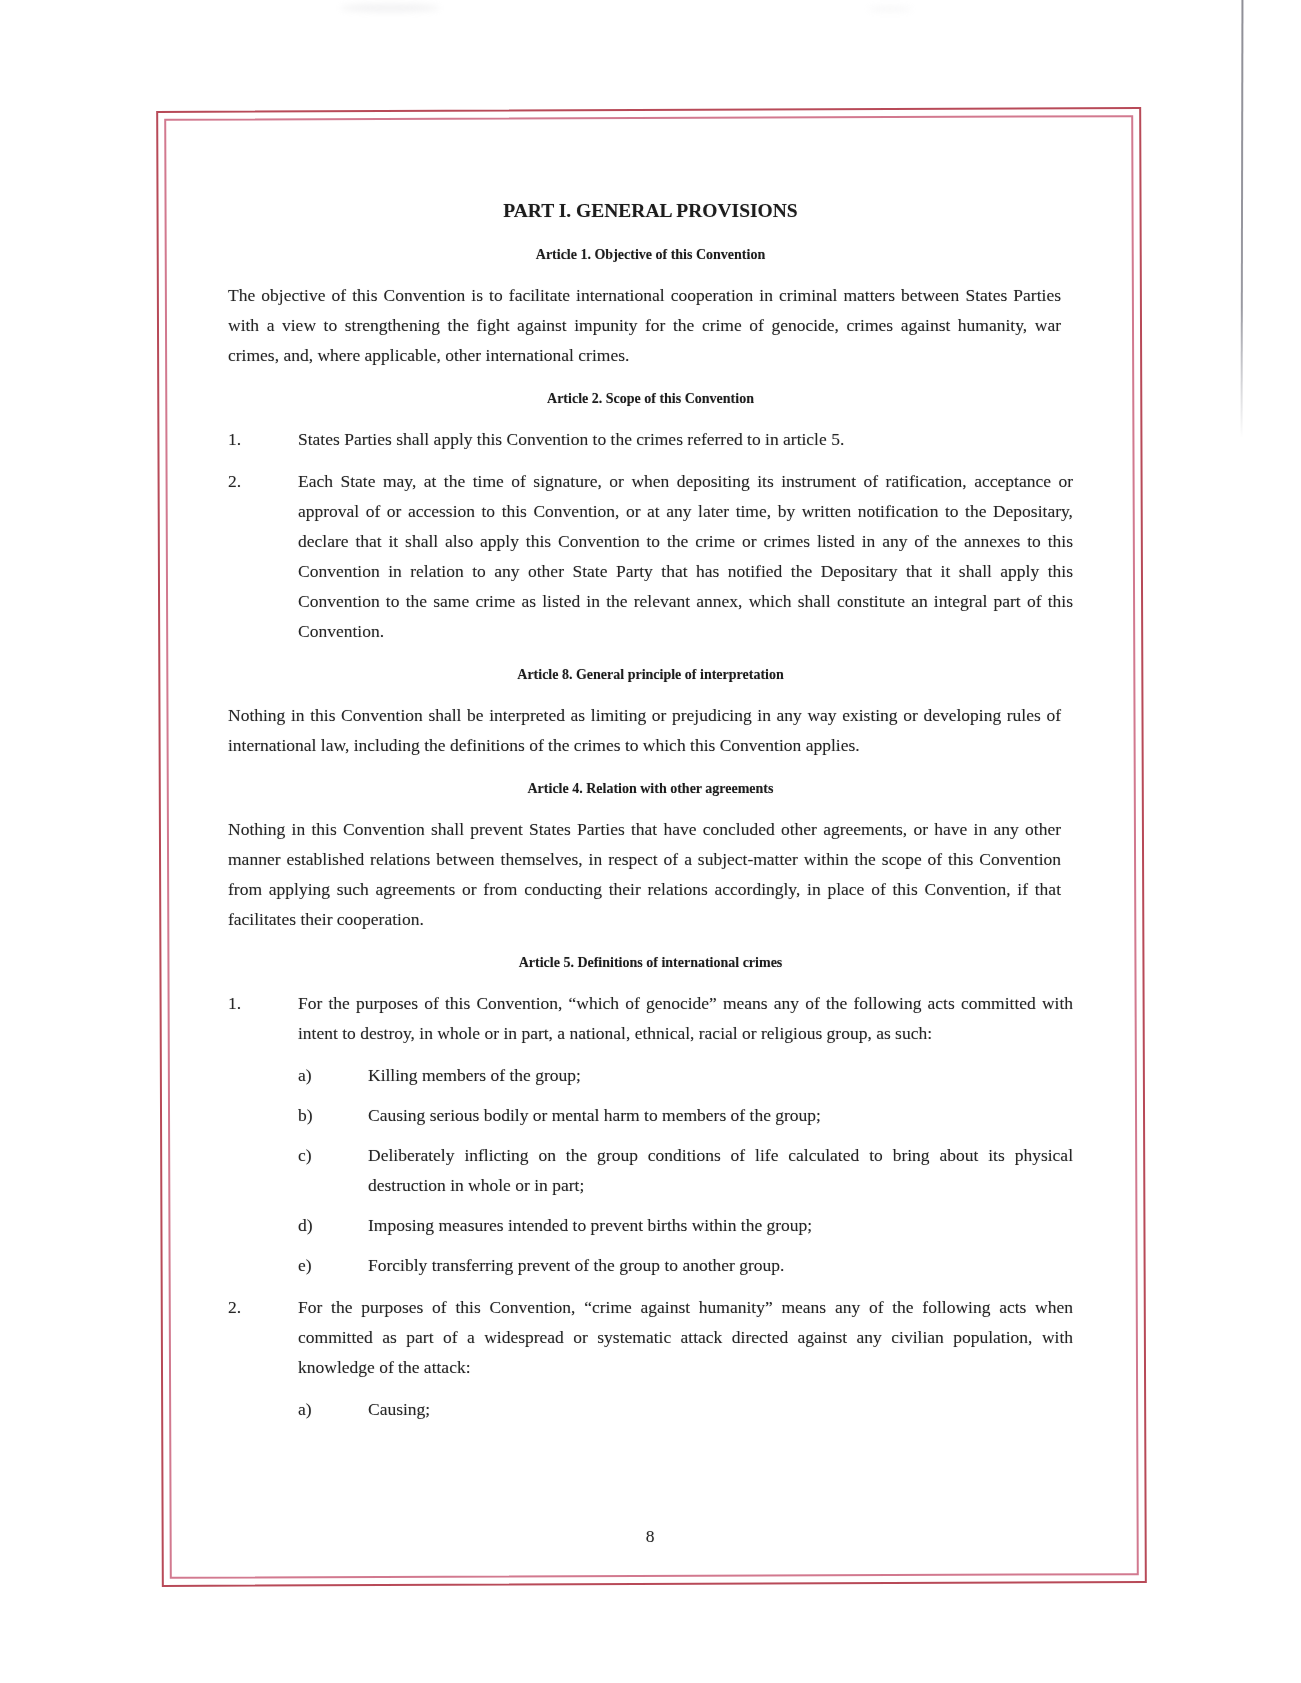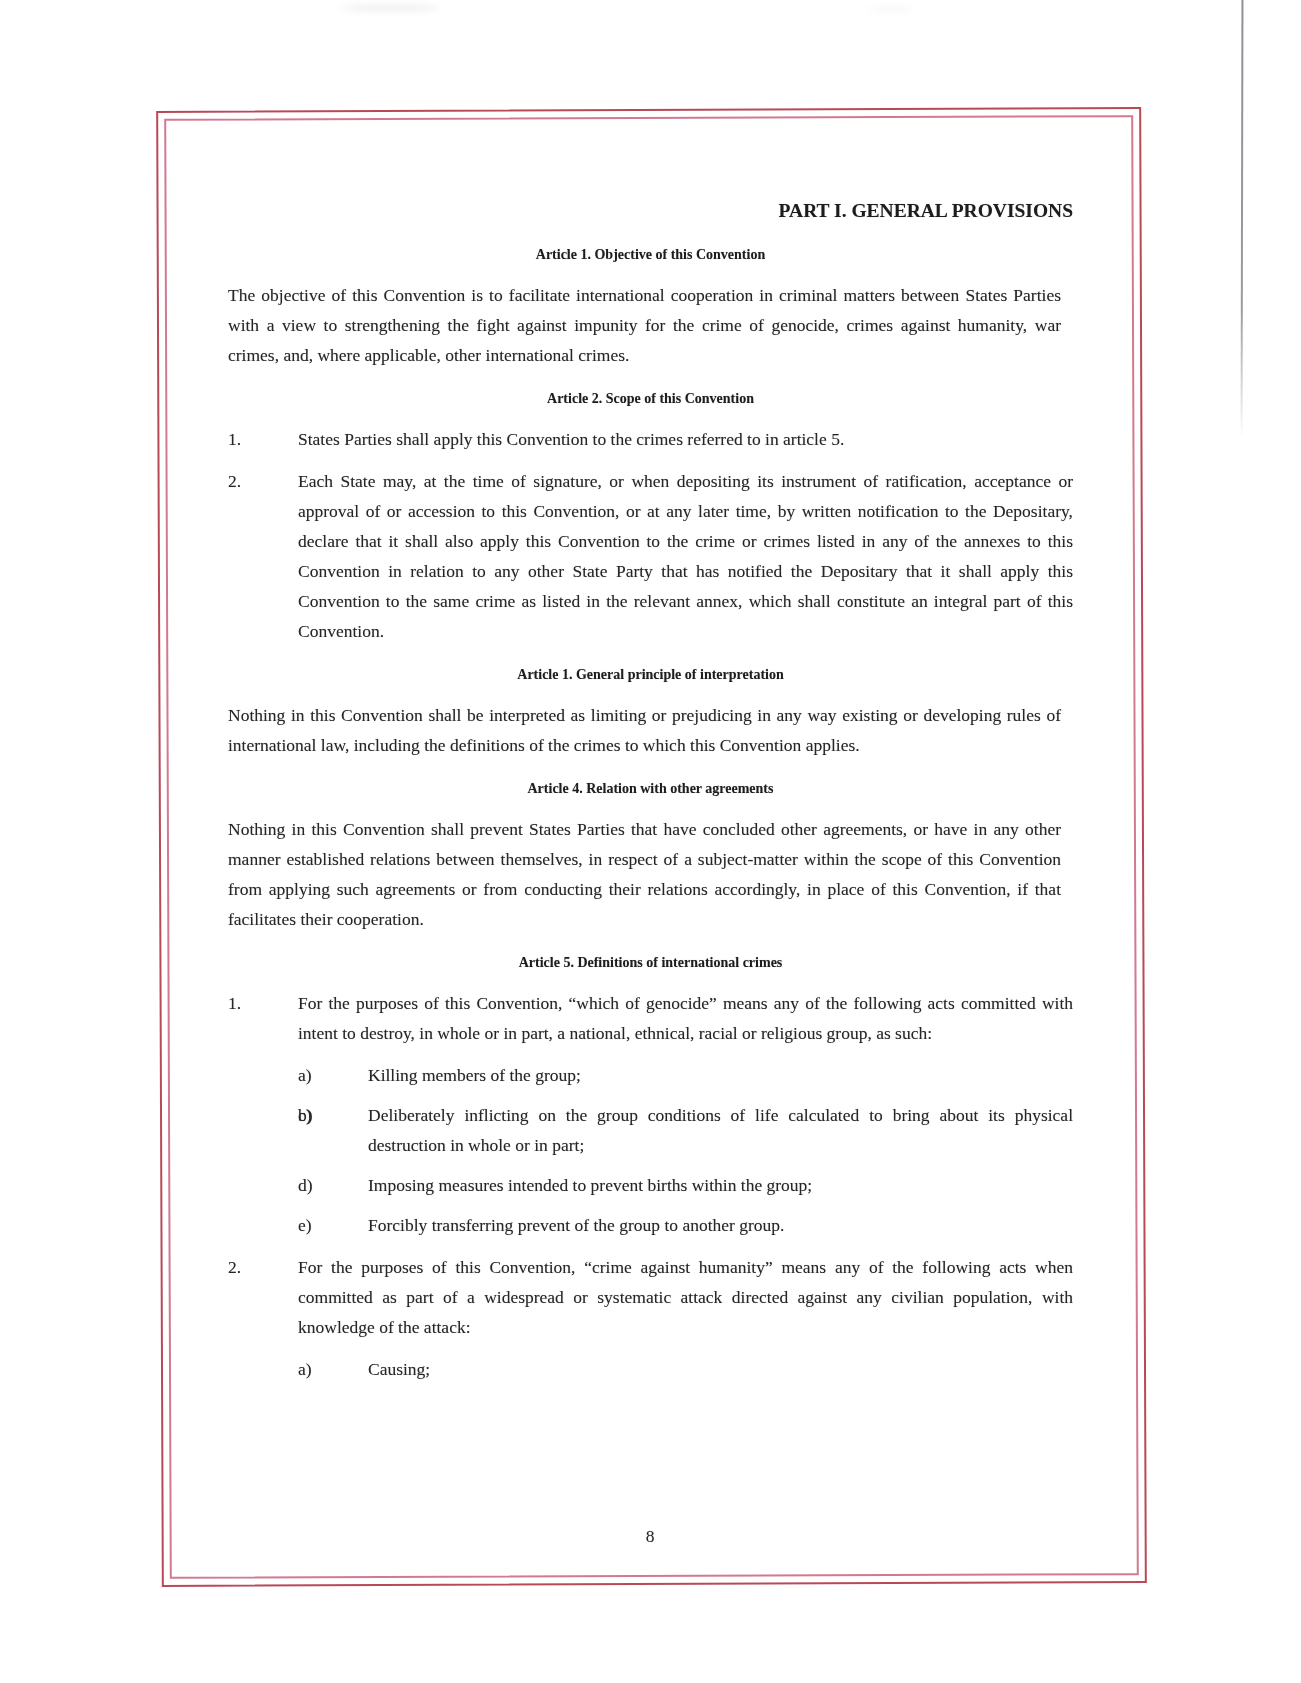--- a/index.html
+++ b/index.html
@@ -37,21 +37,21 @@
     position:absolute; left:868px; top:6px; width:44px; height:6px;
     background:#c4c4ca; opacity:.12; filter:blur(3px); border-radius:50%;
   }
   
   .content {
     position:absolute; left:228px; top:196px; width:845px;
     font-size:17.5px; line-height:30px;
     text-shadow:0 0 1px rgba(70,70,70,.35);
   }
   .part-heading {
-    font-size:19.5px; font-weight:bold; text-align:right;
+    font-size:19.5px; font-weight:bold; text-align:center;
     margin:0 0 10px 0; line-height:30px; color:#1d1d1d;
   }
   .article-title {
     font-size:14px; font-weight:bold; text-align:center;
     margin:14px 0 10px 0; line-height:30px; color:#1d1d1d;
   }
   .para { margin:0 12px 2px 0; text-align:justify; }
   .num-item { position:relative; padding-left:70px; margin:0 0 12px 0; text-align:justify; }
   .num-item .num { position:absolute; left:0; top:0; }
   .subitems { margin-top:12px; }
@@ -84,38 +84,39 @@
   <h2 class="article-title">Article 2. Scope of this Convention</h2>
   <div class="num-item">
     <span class="num">1.</span>
     <span>States Parties shall apply this Convention to the crimes referred to in article 5.</span>
   </div>
   <div class="num-item">
     <span class="num">2.</span>
     <span>Each State may, at the time of signature, or when depositing its instrument of ratification, acceptance or approval of or accession to this Convention, or at any later time, by written notification to the Depositary, declare that it shall also apply this Convention to the crime or crimes listed in any of the annexes to this Convention in relation to any other State Party that has notified the Depositary that it shall apply this Convention to the same crime as listed in the relevant annex, which shall constitute an integral part of this Convention.</span>
   </div>
 
-  <h2 class="article-title">Article 1. General principle of interpretation</h2>
+  <h2 class="article-title">Article 8. General principle of interpretation</h2>
   <p class="para">Nothing in this Convention shall be interpreted as limiting or prejudicing in any way existing or developing rules of international law, including the definitions of the crimes to which this Convention applies.</p>
 
   <h2 class="article-title">Article 4. Relation with other agreements</h2>
   <p class="para">Nothing in this Convention shall prevent States Parties that have concluded other agreements, or have in any other manner established relations between themselves, in respect of a subject-matter within the scope of this Convention from applying such agreements or from conducting their relations accordingly, in place of this Convention, if that facilitates their cooperation.</p>
 
   <h2 class="article-title">Article 5. Definitions of international crimes</h2>
 
   <div class="num-item">
     <span class="num">1.</span>
     <span>For the purposes of this Convention, “which of genocide” means any of the following acts committed with intent to destroy, in whole or in part, a national, ethnical, racial or religious group, as such:</span>
     <div class="subitems">
       <div class="subitem">
         <span class="letter">a)</span>
         <span>Killing members of the group;</span>
       </div>
       <div class="subitem">
         <span class="letter">b)</span>
+        <span>Causing serious bodily or mental harm to members of the group;</span>
       </div>
       <div class="subitem">
         <span class="letter">c)</span>
         <span>Deliberately inflicting on the group conditions of life calculated to bring about its physical destruction in whole or in part;</span>
       </div>
       <div class="subitem">
         <span class="letter">d)</span>
         <span>Imposing measures intended to prevent births within the group;</span>
       </div>
       <div class="subitem">

